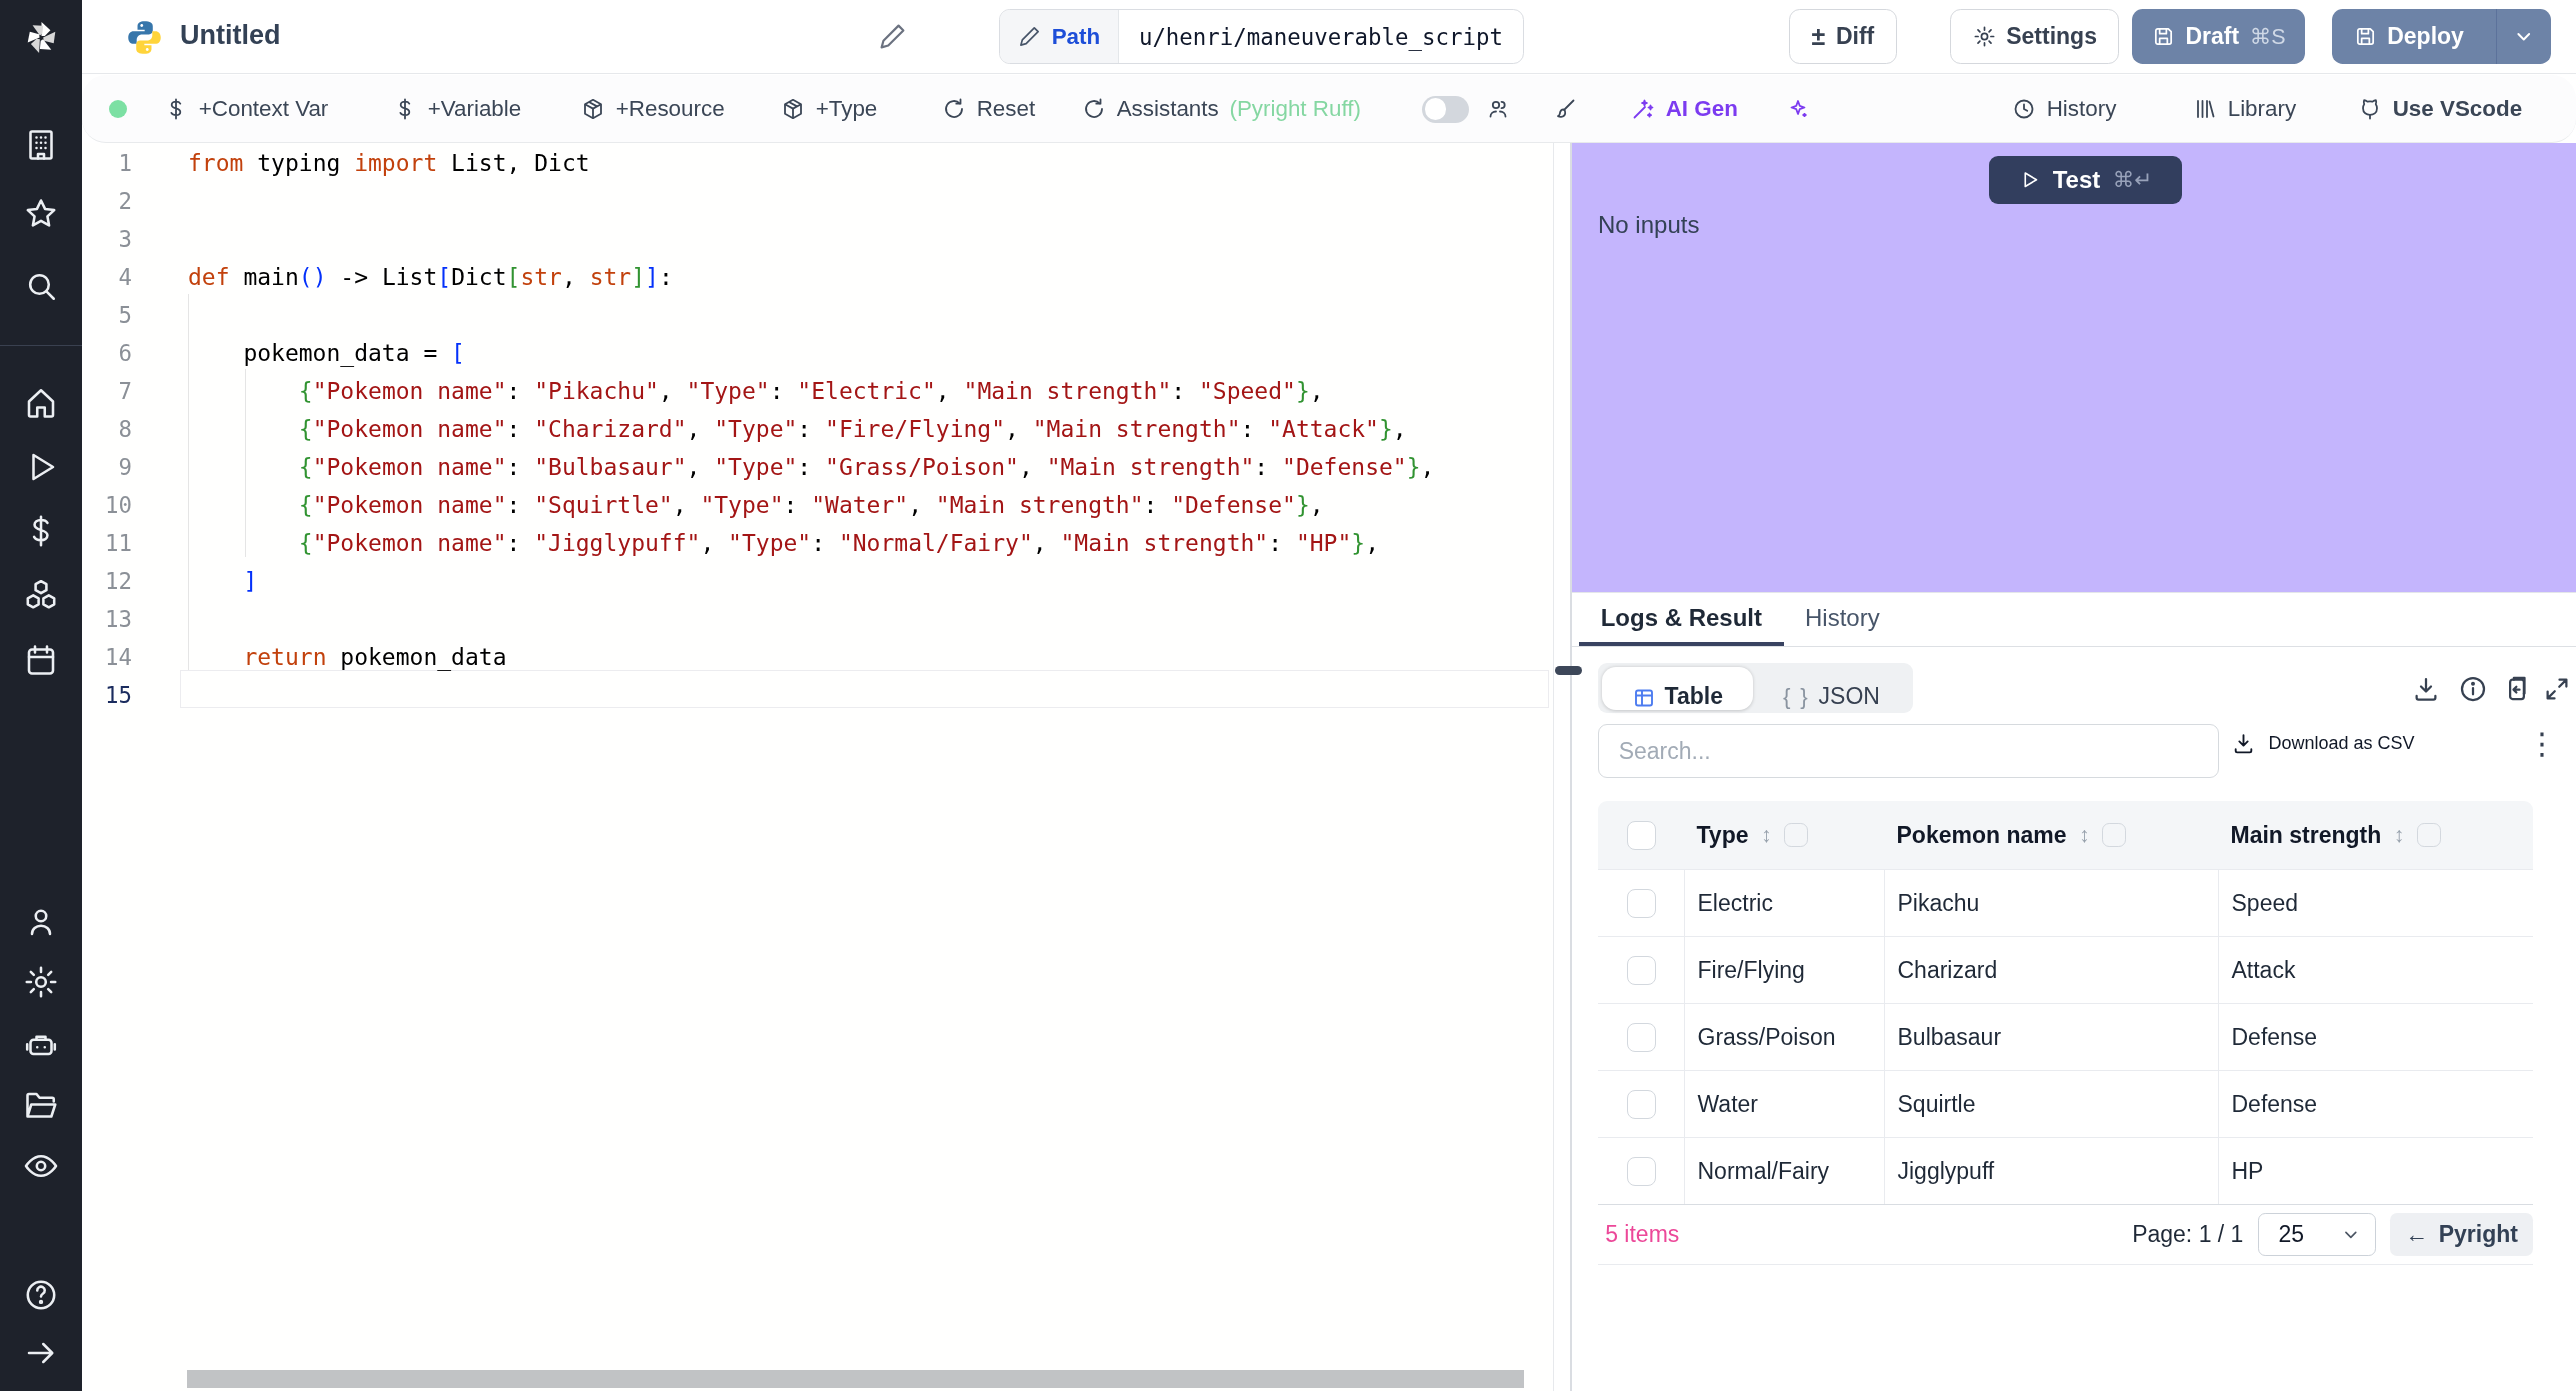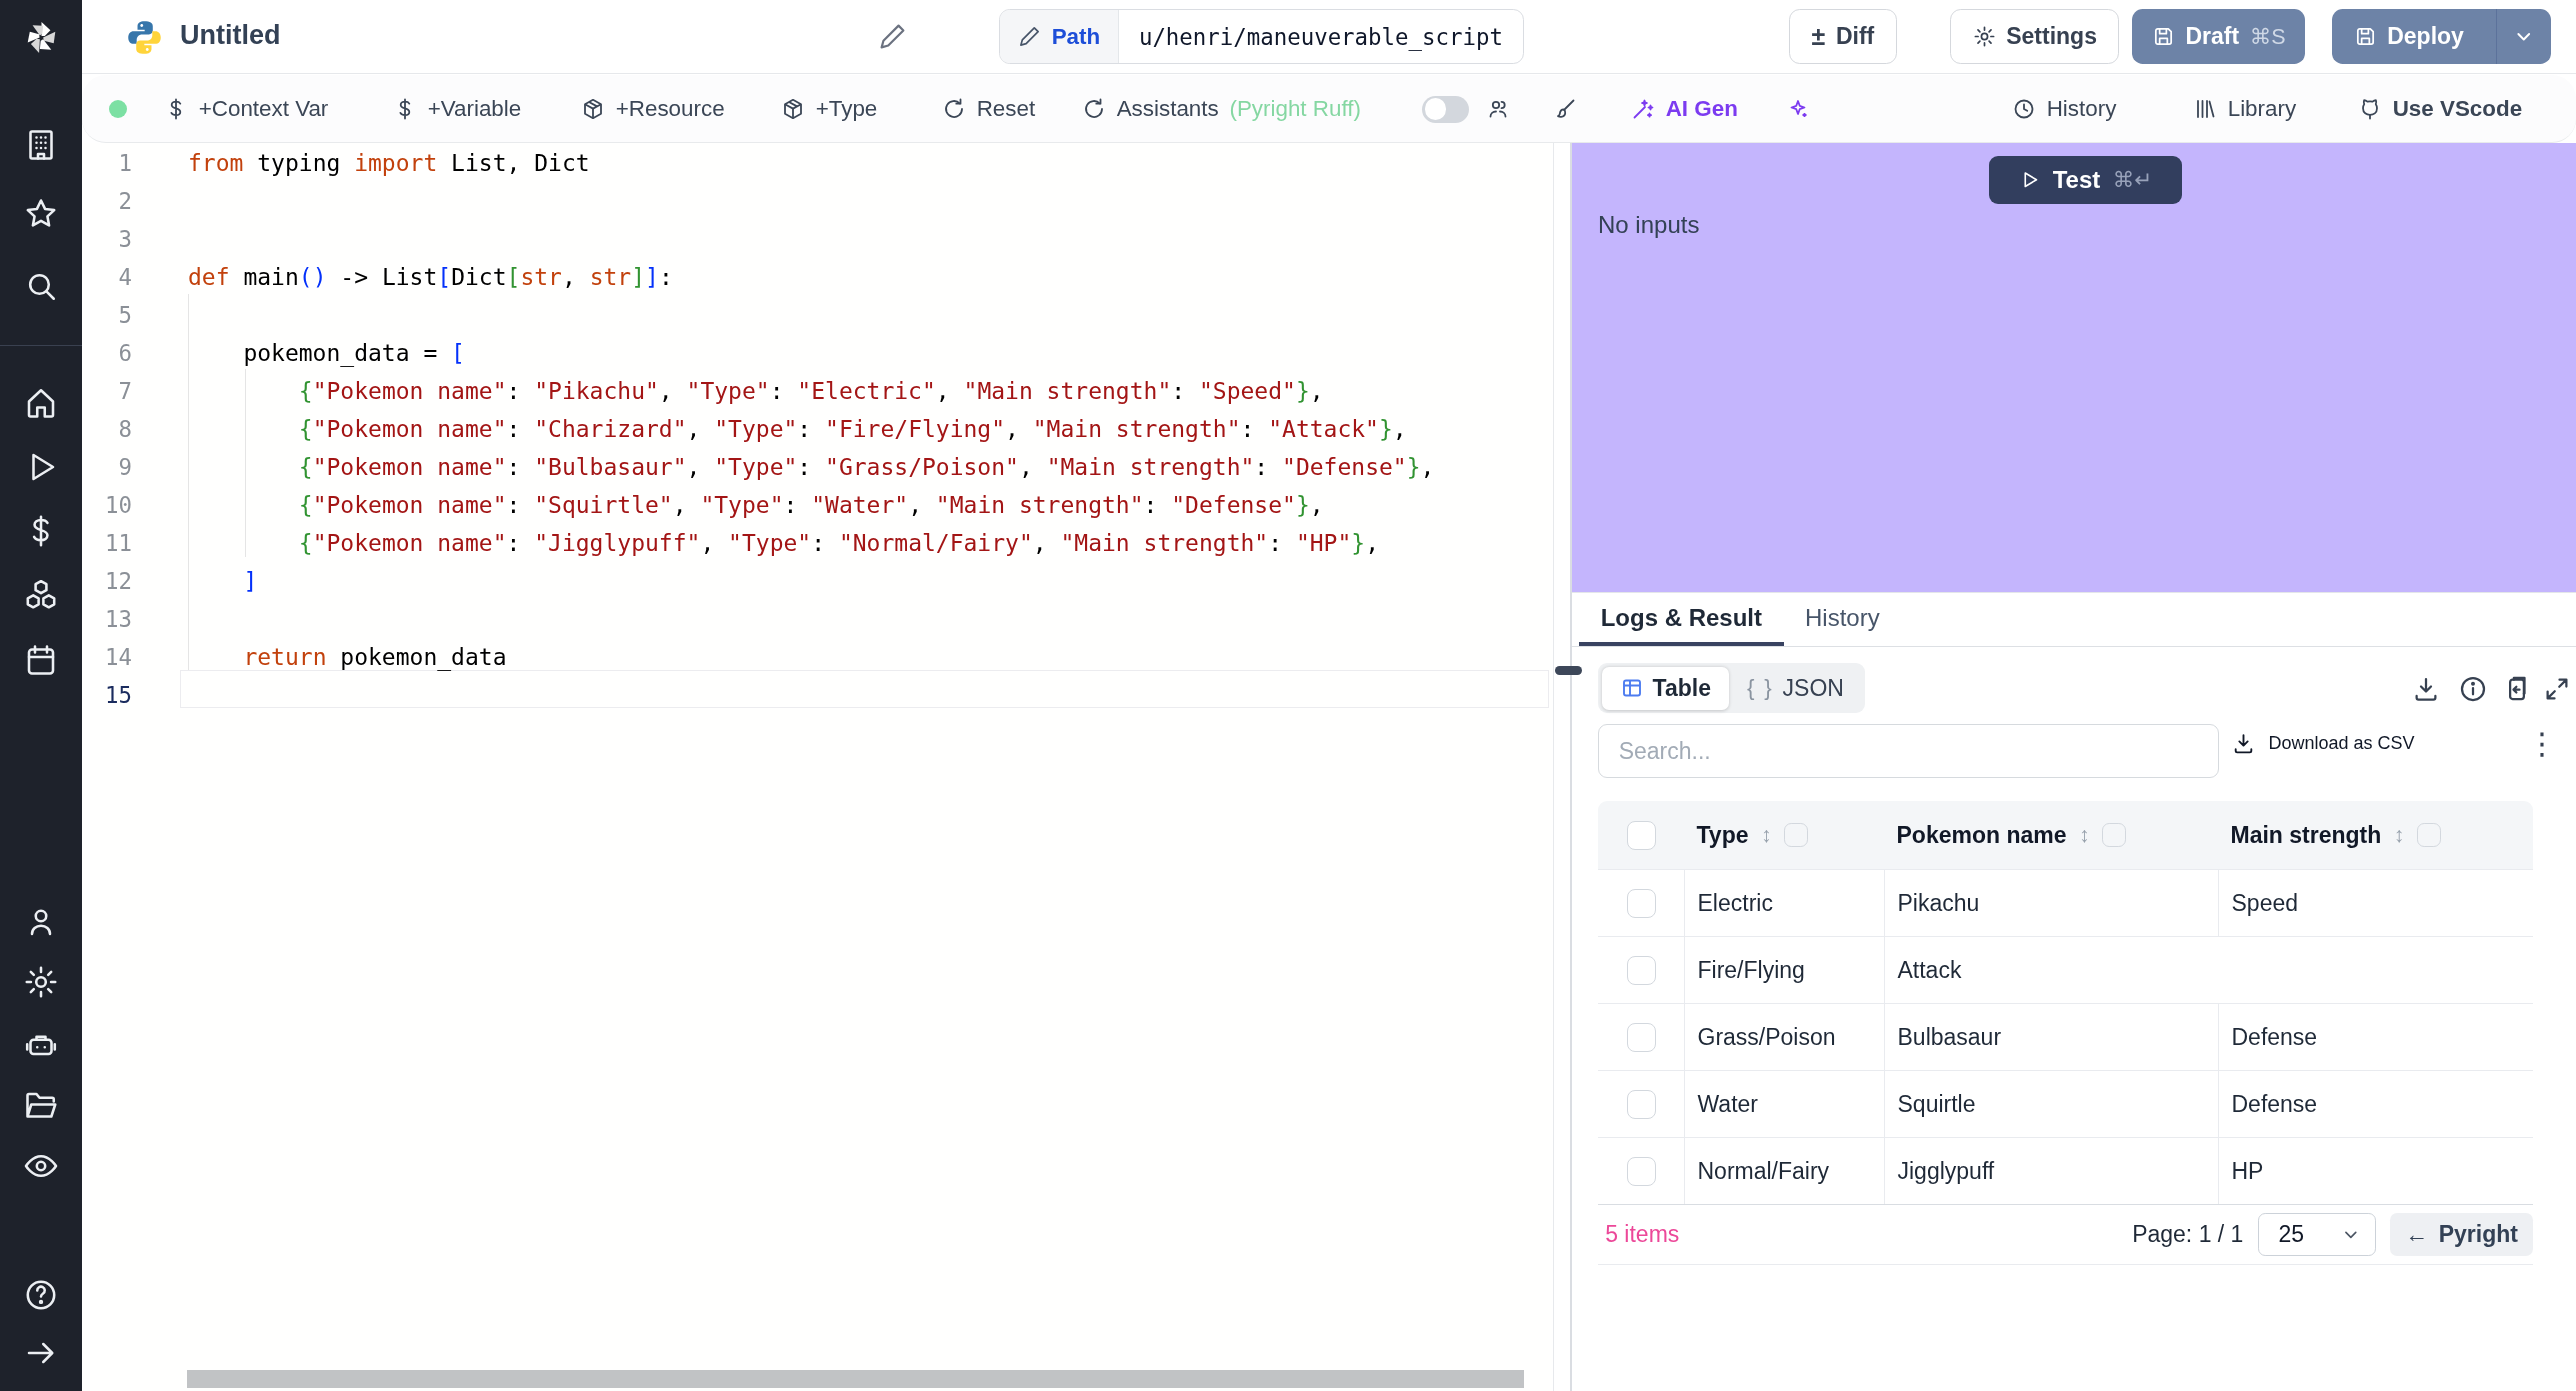--- a/index.html
+++ b/index.html
@@ -73,21 +73,21 @@
   .test-btn .t { color:#fff; font-size:24px; font-weight:700; }
   .test-btn .sc { color:#98a2ba; font-size:21.5px; }
   .no-inputs { position:absolute; left:26px; top:68px; font-size:24px; color:#334155; }
 
   
   .results-panel { position:absolute; left:1572px; top:592px; width:1004px; height:800px; background:#fff; border-top:1.8px solid #e4e6ea; }
   .tabs { position:relative; height:54px; border-bottom:0.9px solid #dde0e4; padding-left:7.2px; display:flex; }
   .tab { display:flex; align-items:center; padding:0 21.5px; font-size:24px; color:#475569; cursor:pointer; border-bottom:4.5px solid transparent; }
   .tab.active { color:#1f2937; font-weight:600; border-bottom-color:#394361; }
   .seg { position:absolute; left:26px; top:70px; height:50px; background:#eff1f3; border-radius:9px; display:flex; align-items:center; padding:3.6px; }
-  .seg .opt { display:flex; align-items:center; gap:9px; padding:0 18px; height:43px; border-radius:7px; cursor:pointer;
+  .seg .opt { display:flex; align-items:flex-end; gap:9px; padding:0 30px; height:43px; border-radius:14px; cursor:pointer;
     font-size:23px; color:#374151; }
   .seg .opt.active { background:#fff; box-shadow:0 0.9px 3.6px rgba(0,0,0,.18); font-weight:600; color:#1f2937; }
   .seg .braces { color:#8a94a0; font-size:22.4px; letter-spacing:1.8px; }
   .mini-ic { position:absolute; top:81px; width:30px; height:30px; color:#374151; cursor:pointer; }
   .search-row { position:absolute; left:0; top:131px; width:1004px; height:55px; }
   .search-input { position:absolute; left:26px; top:0; width:621px; height:54px; border:1.8px solid #d6dade; border-radius:9px;
     padding:0 19.7px; font-size:23px; color:#0f172a; outline:none; font-family:"Liberation Sans", sans-serif; }
   .search-input::placeholder { color:#a2abb6; }
   .dl-csv { position:absolute; left:659px; top:7.2px; display:flex; align-items:center; gap:12.5px; font-size:18px; font-weight:500; color:#111827; cursor:pointer; }
   .dl-csv svg { width:25px; height:25px; }
@@ -516,20 +516,21 @@
           </div>
           <div class="c1 cellpad">Electric</div>
           <div class="c2 cellpad">Pikachu</div>
           <div class="c3 cellpad">Speed</div>
         </div>
         <div class="t-row">
           <div class="c0">
             <span class="cbox"></span>
           </div>
           <div class="c1 cellpad">Fire/Flying</div>
+          <div class="c2 cellpad">Charizard</div>
           <div class="c3 cellpad">Attack</div>
         </div>
         <div class="t-row">
           <div class="c0">
             <span class="cbox"></span>
           </div>
           <div class="c1 cellpad">Grass/Poison</div>
           <div class="c2 cellpad">Bulbasaur</div>
           <div class="c3 cellpad">Defense</div>
         </div>

